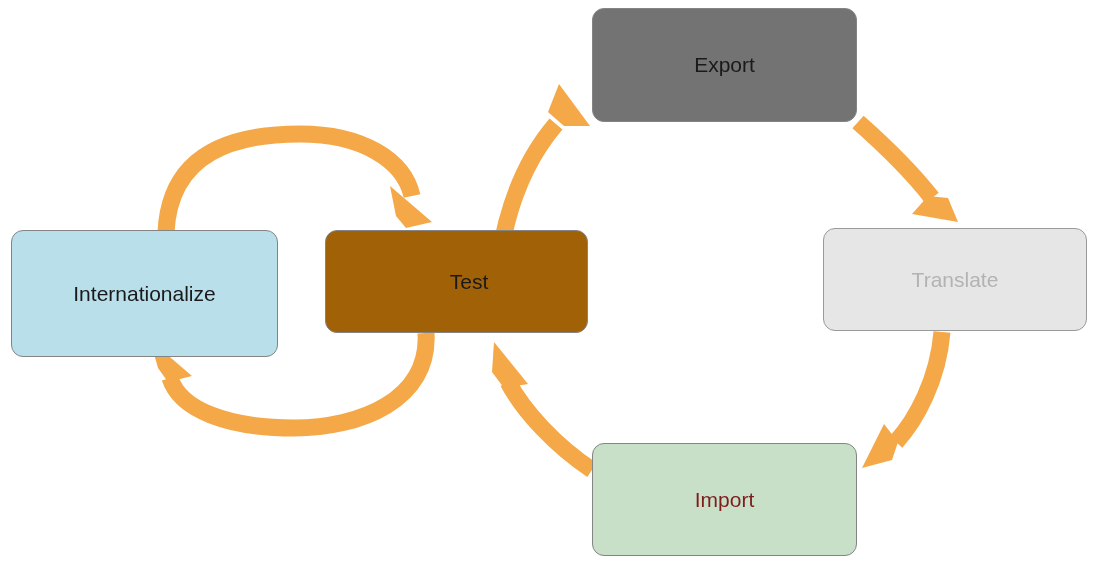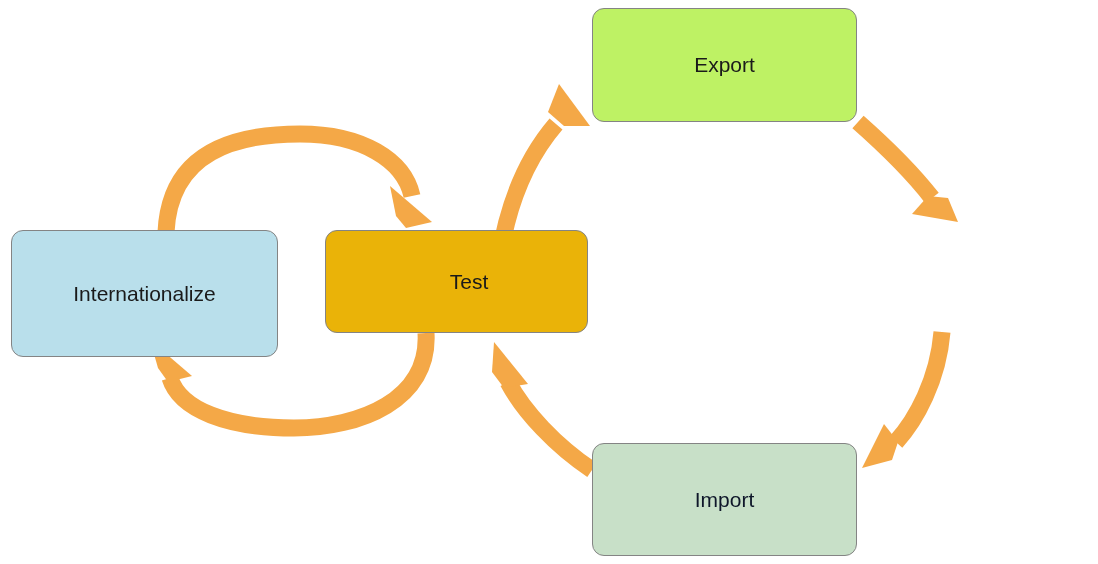--- a/index.html
+++ b/index.html
@@ -94,26 +94,29 @@
     <g>
       <path d="M 592,470 C 556,446 524,412 508,382" fill="none" stroke="#f4a847" stroke-width="17" stroke-linecap="butt"></path>
       <path d="M 494,342 L 528,384 L 504,388 L 492,372 Z" fill="#f4a847"></path>
     </g>
   </svg>
 
   <div class="node" id="node-internationalize" style="background: rgb(185, 223, 235); border-color: rgb(132, 132, 132); color: rgb(26, 26, 26);">
     <span class="node-label">Internationalize</span>
   </div>
 
-  <div class="node" id="node-test" style="background: #eab308; border-color: rgb(132, 132, 132); color: rgb(26, 26, 26); padding-left: 25px;">
+  <div class="node" id="node-test" style="background: #a16207; border-color: rgb(132, 132, 132); color: rgb(26, 26, 26); padding-left: 25px;">
     <span class="node-label">Test</span>
   </div>
 
-  <div class="node" id="node-export" style="background: #bef264; border-color: rgb(132, 132, 132); color: rgb(26, 26, 26);">
+  <div class="node" id="node-export" style="background: #737373; border-color: rgb(132, 132, 132); color: rgb(26, 26, 26);">
     <span class="node-label">Export</span>
   </div>
 
+  <div class="node" id="node-translate" style="background: rgb(230, 230, 230); border-color: rgb(154, 154, 154); color: rgb(179, 179, 179);">
+    <span class="node-label">Translate</span>
+  </div>
 
-  <div class="node" id="node-import" style="background: rgb(200, 224, 200); border-color: rgb(132, 132, 132); color: #0f172a;">
+  <div class="node" id="node-import" style="background: rgb(200, 224, 200); border-color: rgb(132, 132, 132); color: #7f1d1d;">
     <span class="node-label">Import</span>
   </div>
 
 </div>
 
 </body></html>

